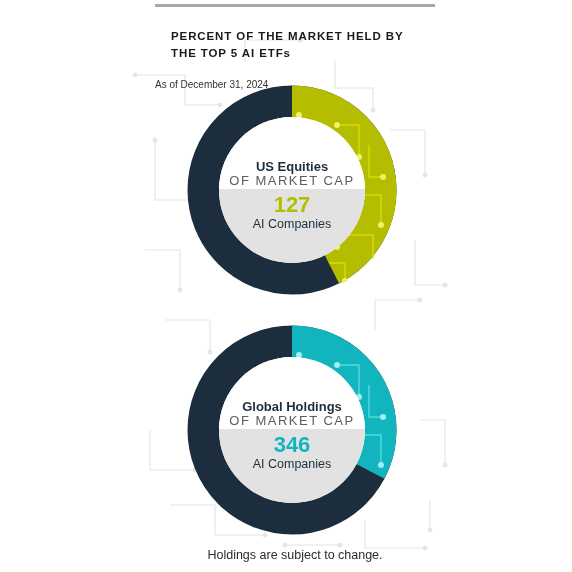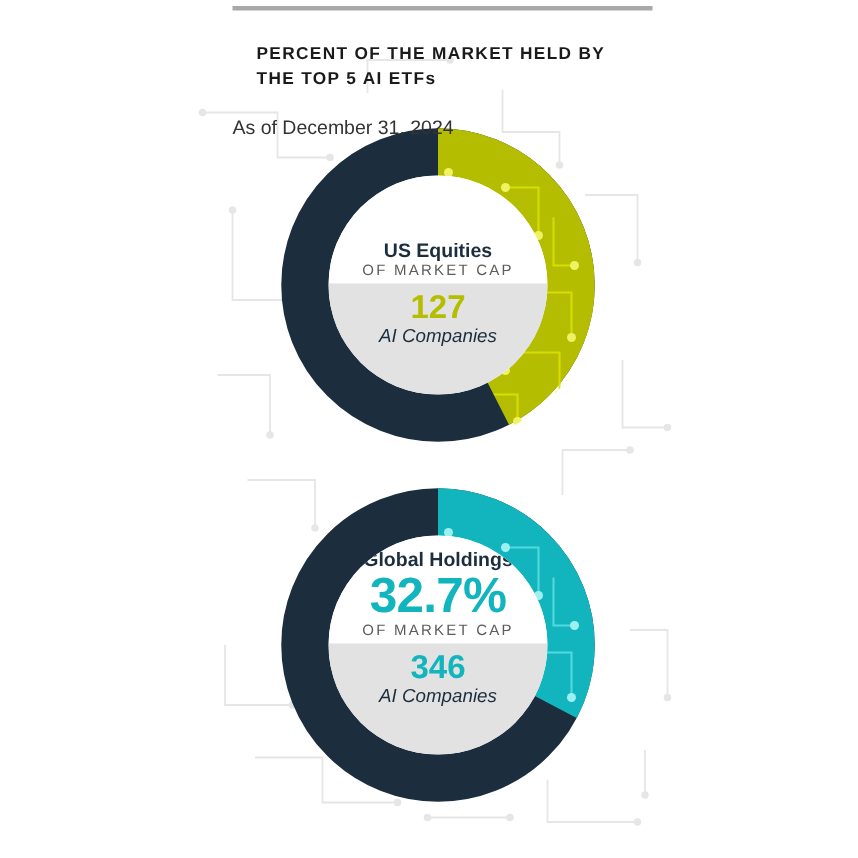--- a/index.html
+++ b/index.html
@@ -53,21 +53,21 @@
   }
   .title {
     font-size: 11.5px;
     font-weight: bold;
     color: #1a1a1a;
     letter-spacing: 0.9px;
     line-height: 17px;
     margin: 16px;
   }
   .subtitle {
-    font-size: 13px;
+    font-size: 10px;
     color: #333333;
     margin: 4px 0 0 0;
     line-height: 14px;
   }
 
   
   .donut-block {
     position: absolute;
     width: 210px;
     height: 210px;
@@ -126,39 +126,38 @@
     white-space: nowrap;
   }
   .pct {
     font-size: 33px;
     font-weight: bold;
     line-height: 34px;
     letter-spacing: -0.5px;
     white-space: nowrap;
   }
   .pct-sub {
-    font-size: 10px;
+    font-size: 13px;
     color: #5c5c5c;
     letter-spacing: 1.5px;
     line-height: 11px;
     white-space: nowrap;
     margin-top: 1px;
   }
   .count {
     font-size: 22px;
     font-weight: bold;
     line-height: 24px;
     white-space: nowrap;
   }
   .count-sub {
     font-size: 12.5px;
     color: #1c2e3e;
     line-height: 15px;
     white-space: nowrap;
-    font-style: italic;
   }
 
   
   .footer {
     position: absolute;
     left: 0;
     top: 548px;
     width: 280px;
     text-align: center;
     font-size: 12.5px;
@@ -298,24 +297,24 @@
         <circle cx="150" cy="162" r="3"></circle>
         <circle cx="112" cy="30" r="3"></circle>
         <circle cx="150" cy="40" r="3"></circle>
         <circle cx="122" cy="74" r="3"></circle>
       </g>
     </svg>
 
     <div class="inner-label">
       <div class="label-top">
         <div class="cat-name">Global Holdings</div>
-        <div class="pct" id="pctGL" style="color: rgb(18, 181, 189);">32.7%</div>
         <div class="pct-sub">OF MARKET CAP</div>
       </div>
       <div class="label-bottom">
         <div class="count" id="cntGL" style="color: rgb(18, 181, 189);">346</div>
         <div class="count-sub">AI Companies</div>
       </div>
     </div>
   </div>
 
+  <div class="footer">Holdings are subject to change.</div>
 
 </div>
 
 </body></html>

